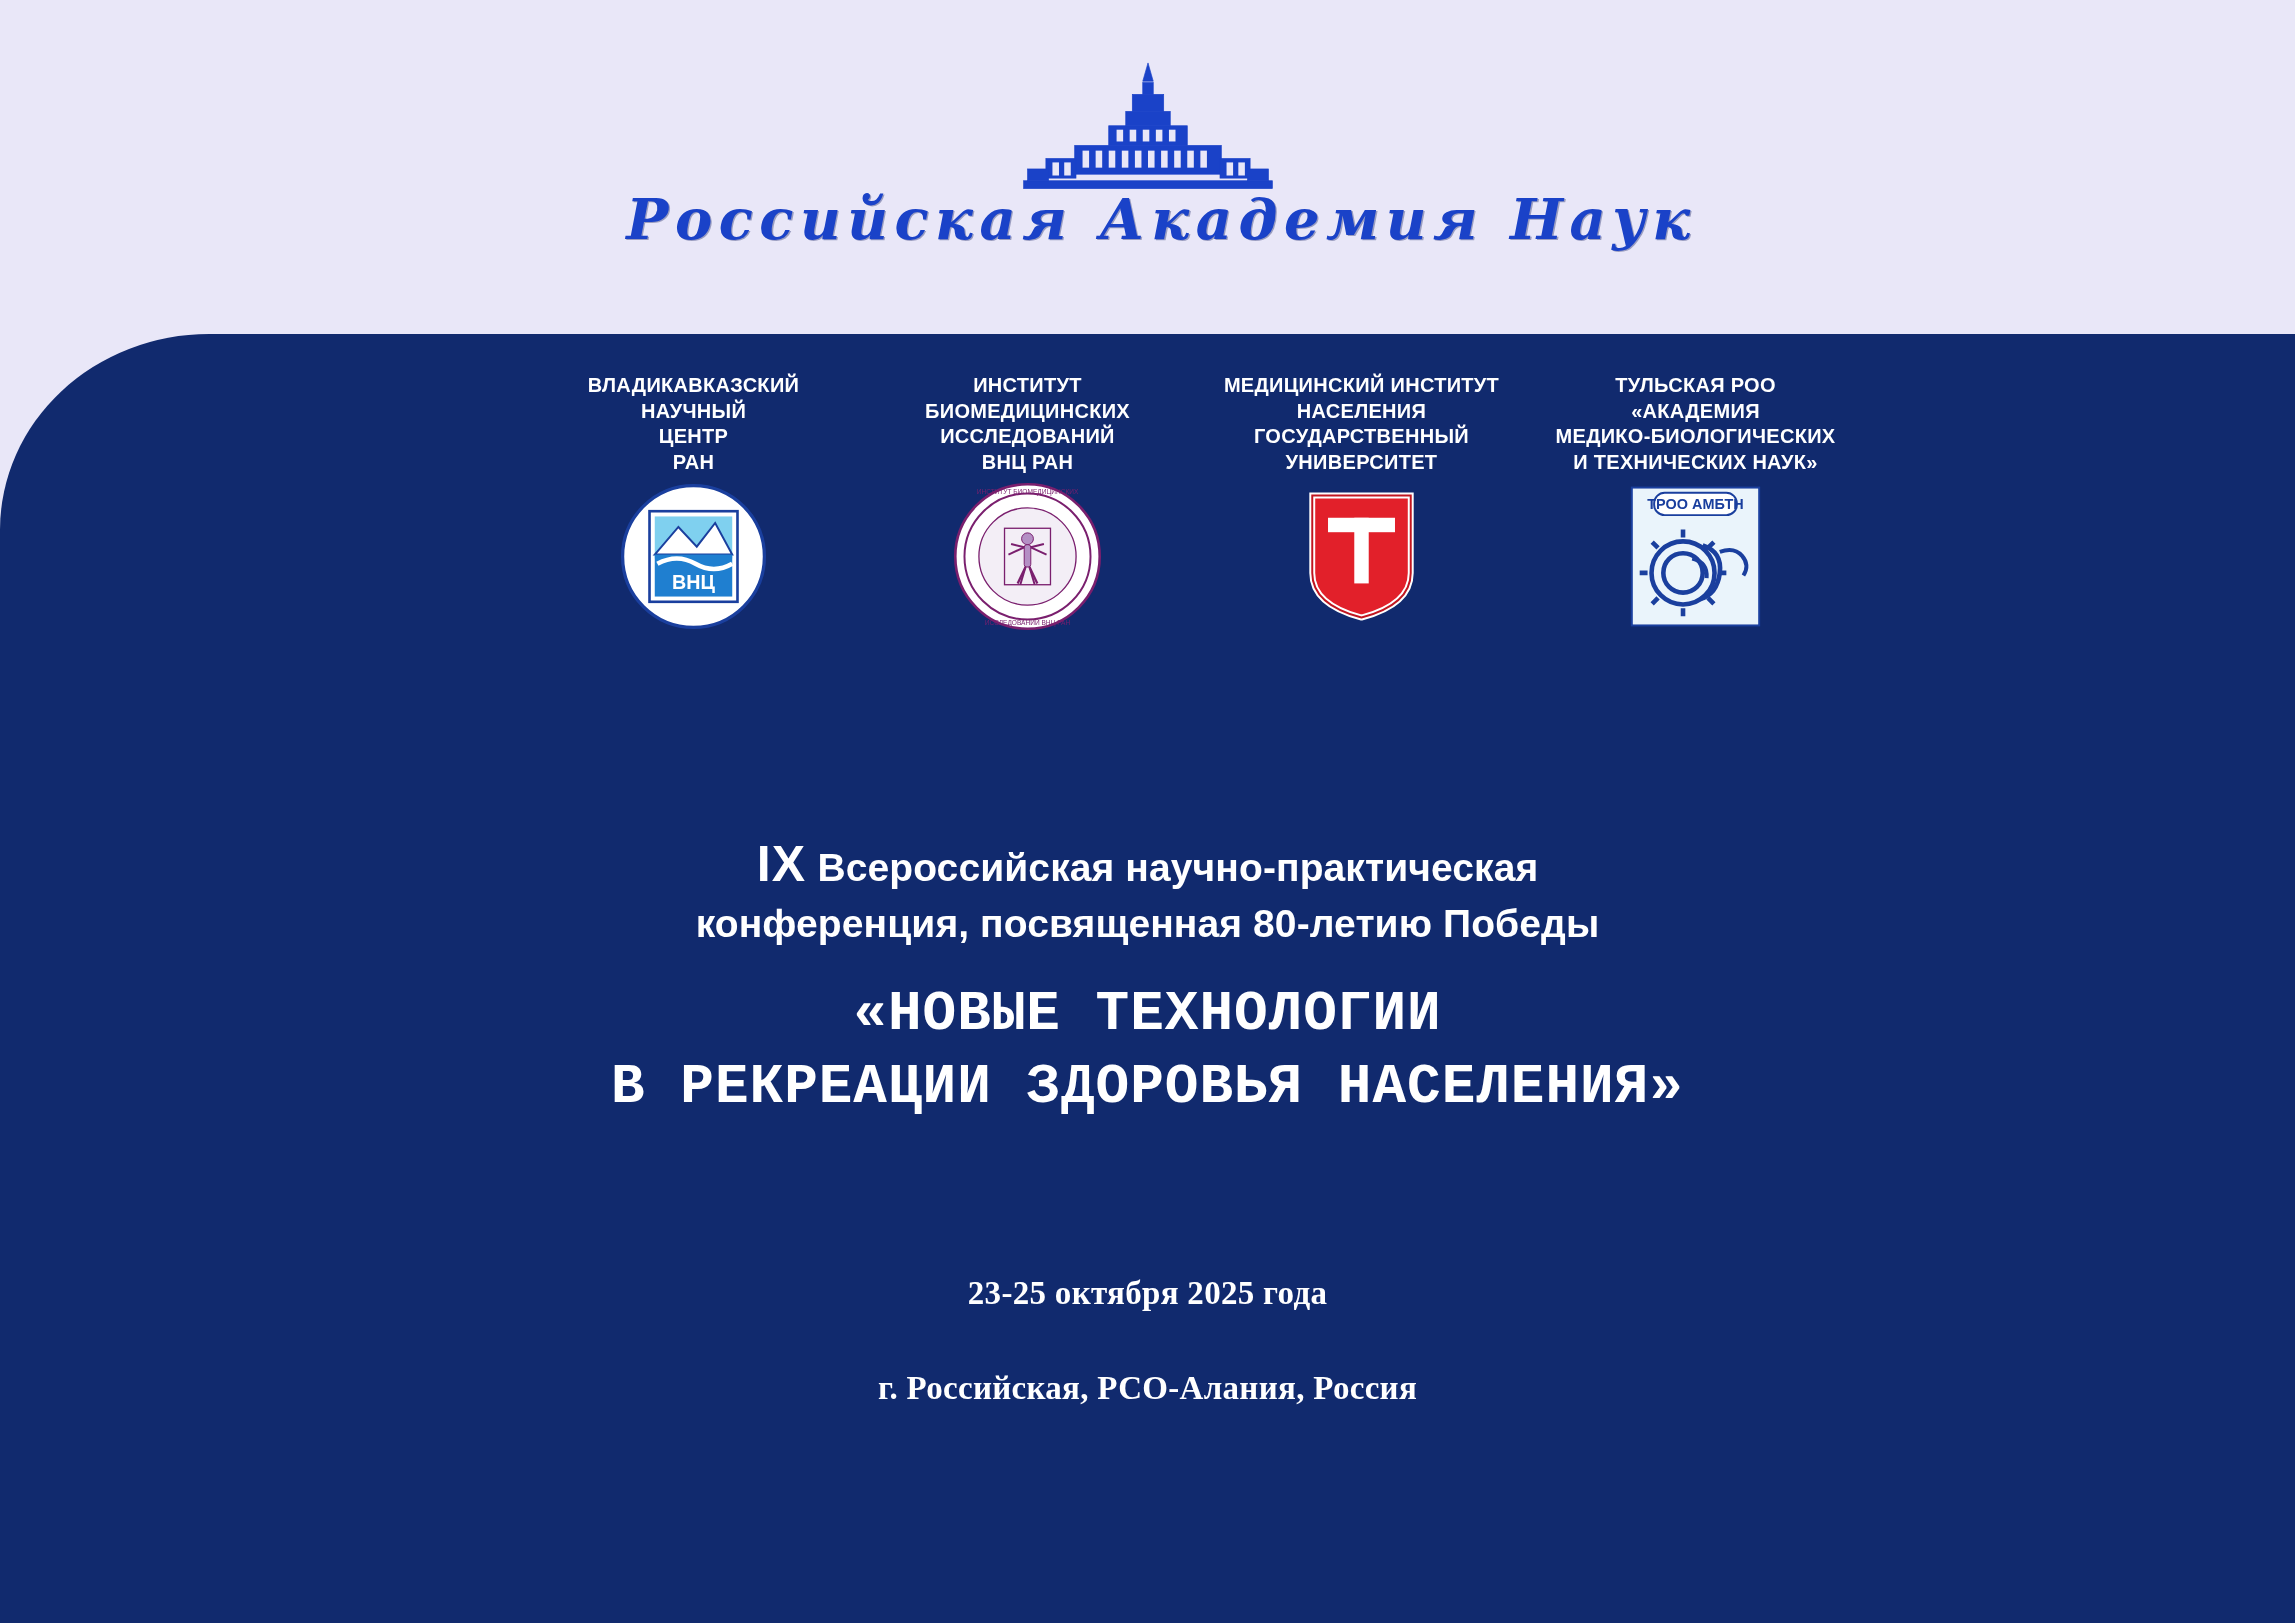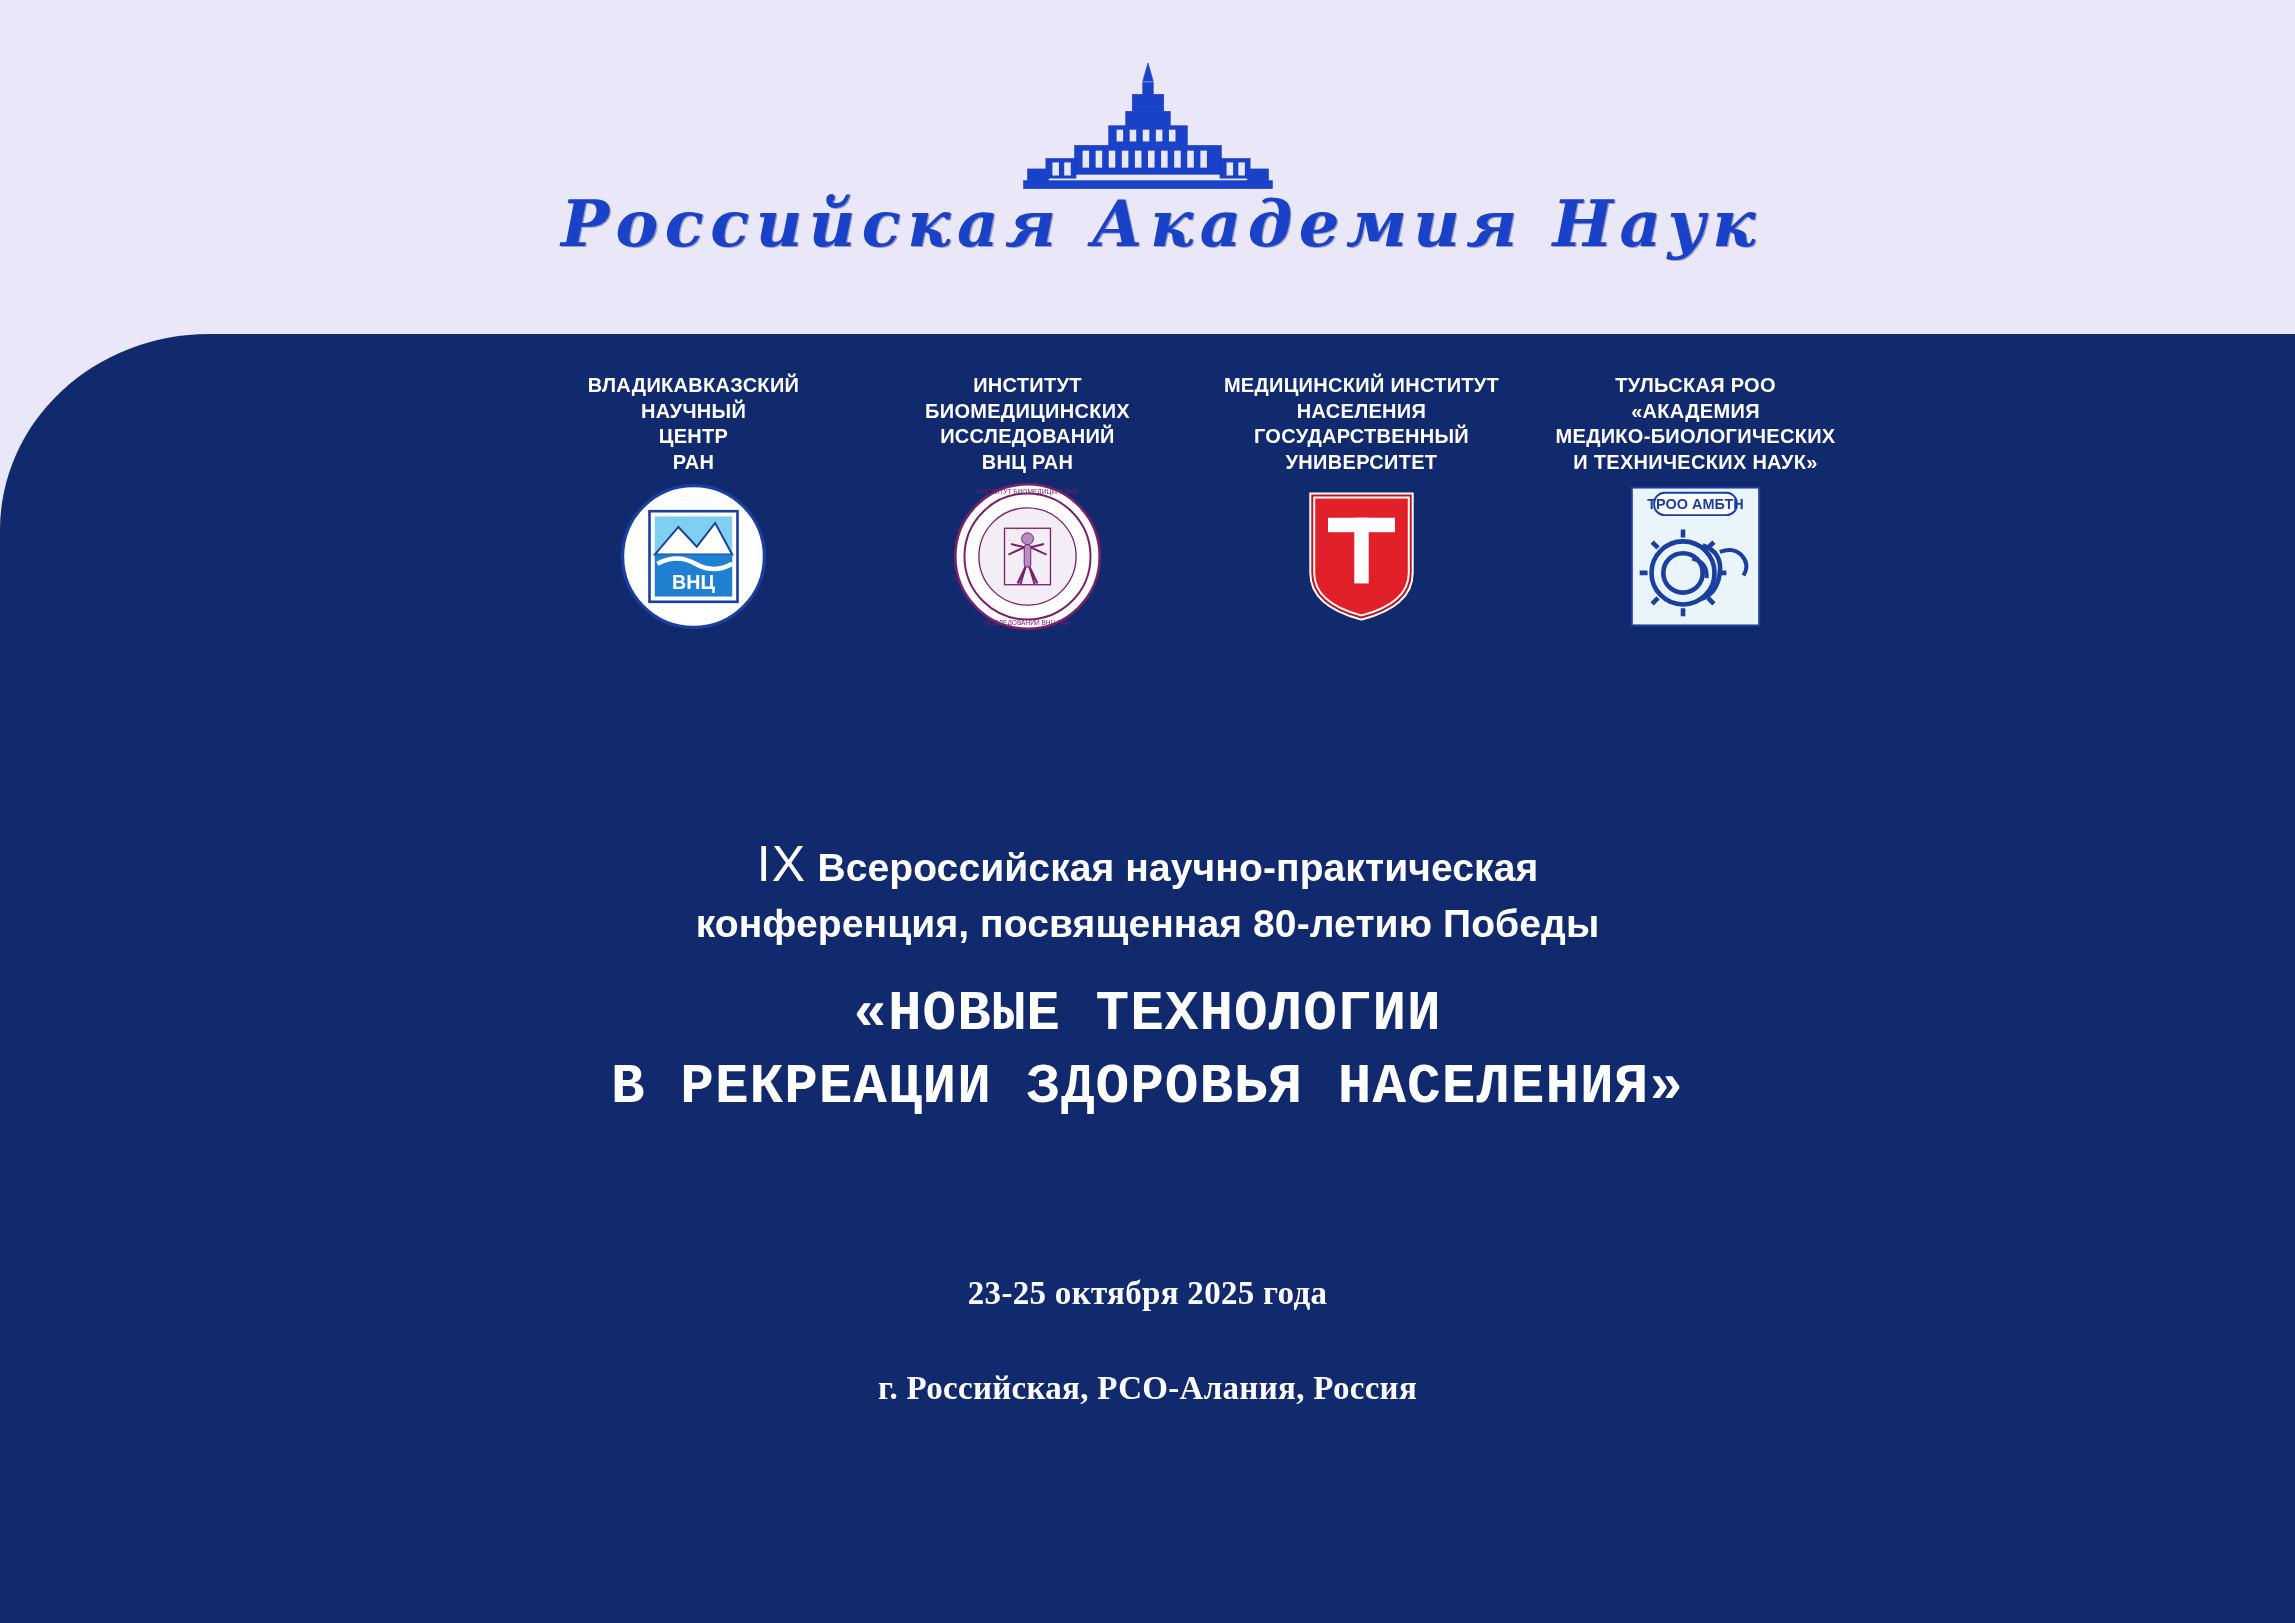--- a/index.html
+++ b/index.html
@@ -43,21 +43,21 @@
     z-index: 5;
   }
   #ras-building {
     display: block;
     margin: 0 auto;
   }
   #ras-script {
     font-family: "DejaVu Serif", serif;
     font-style: italic;
     font-weight: bold;
-    font-size: 64px;
+    font-size: 56px;
     letter-spacing: 6.5px;
     color: #1a42c8;
     text-shadow: 1.3px 1.3px 0 rgba(10,20,90,0.35);
     margin-top: -17px;
     white-space: nowrap;
     padding-left: 28px;
   }
 
   
   #org-row {
@@ -103,21 +103,21 @@
     z-index: 6;
   }
   .lead-line {
     font-size: 39px;
     font-weight: bold;
     line-height: 1.33;
     letter-spacing: 0.1px;
   }
   .lead-line .roman {
     font-size: 50px;
-    font-weight: normal;
+    font-weight: bold;
     letter-spacing: 1.3px;
   }
   #conf-title {
     margin-top: 29px;
     font-size: 56px;
     font-weight: bold;
     line-height: 1.3;
     letter-spacing: 1px;
     white-space: pre-line;
     font-family: Liberation Mono, monospace;

